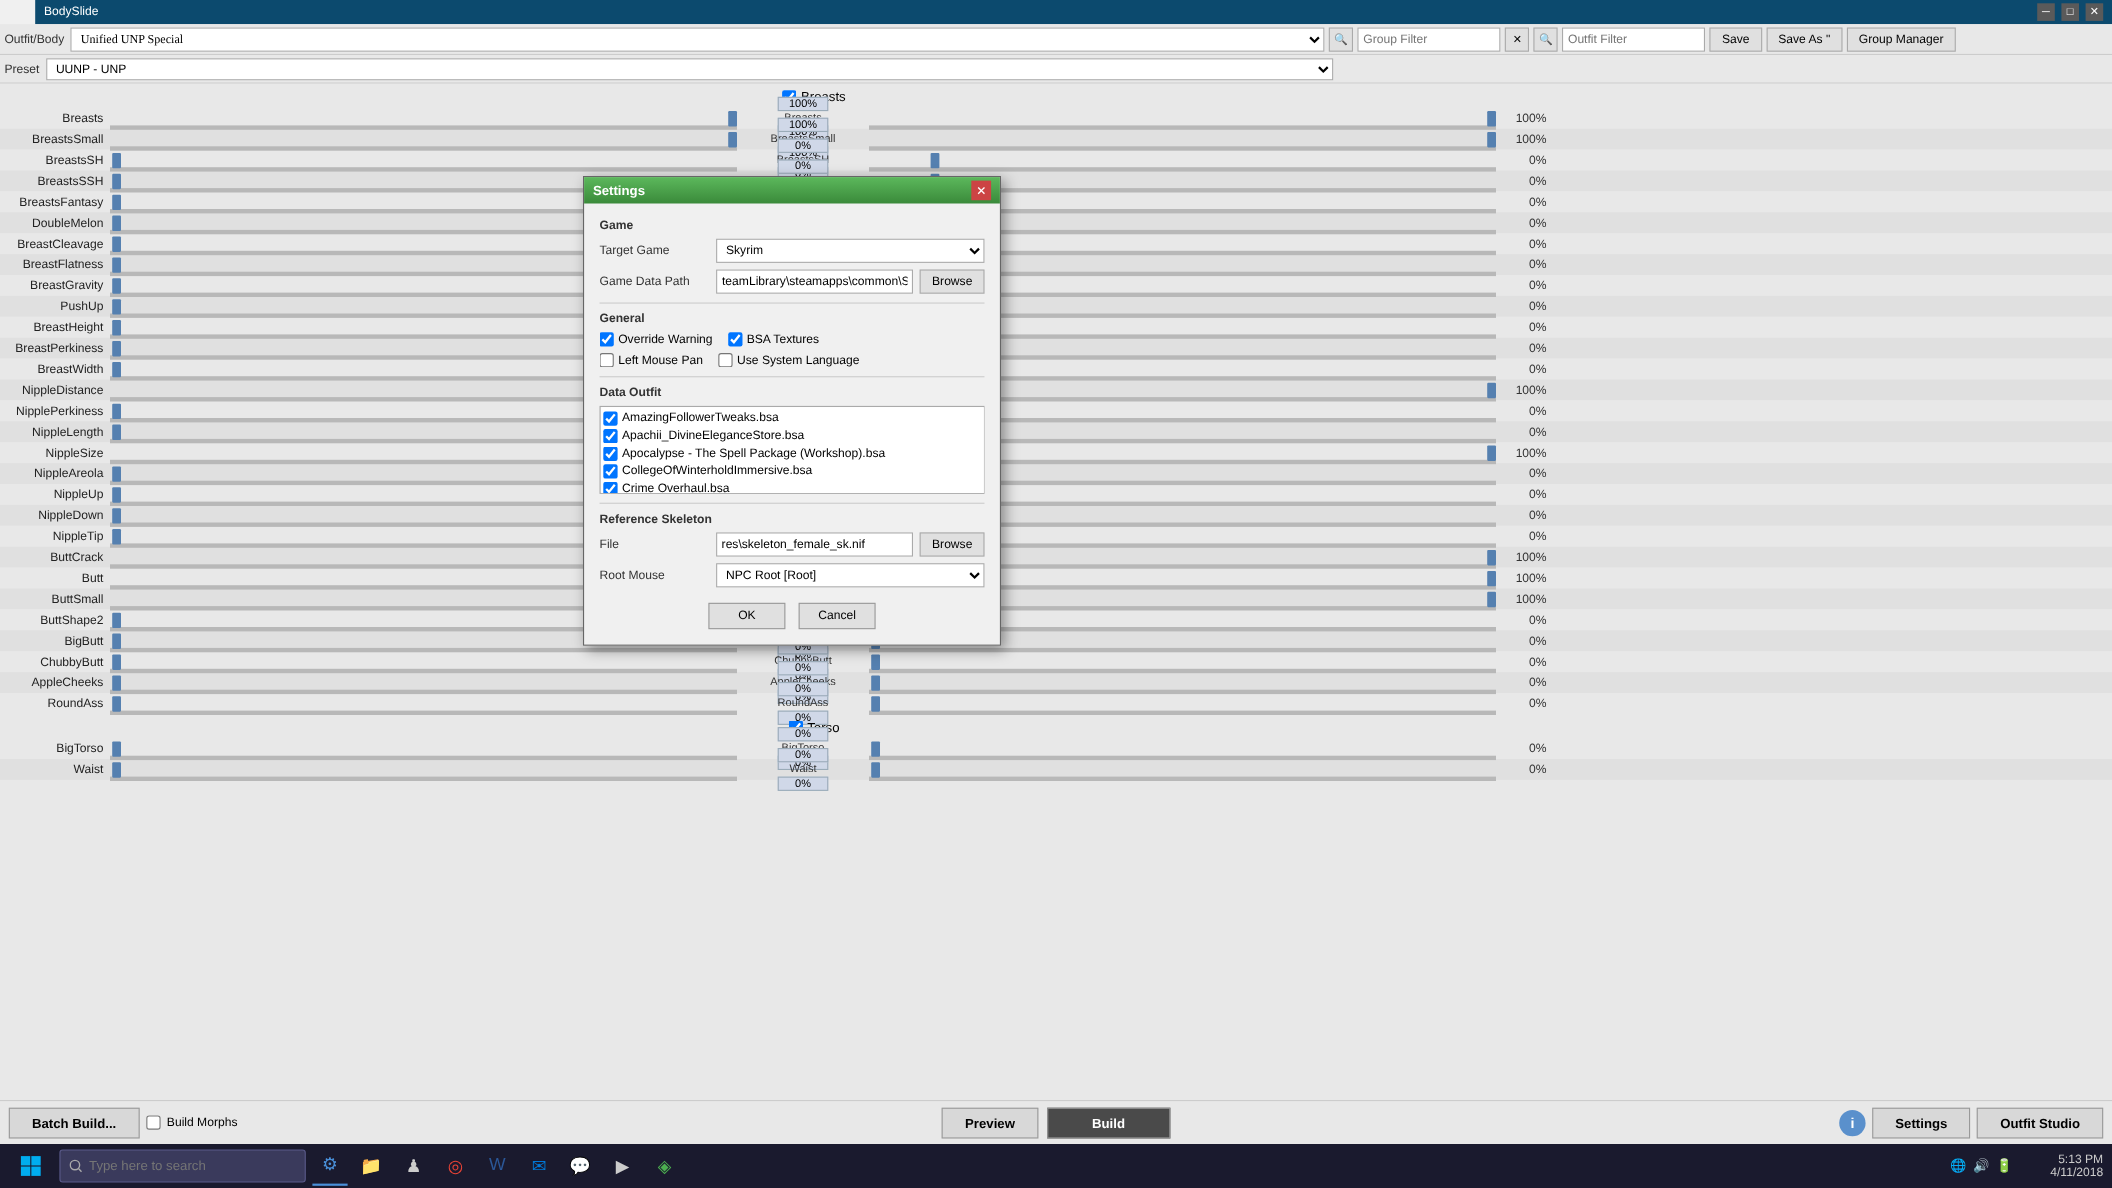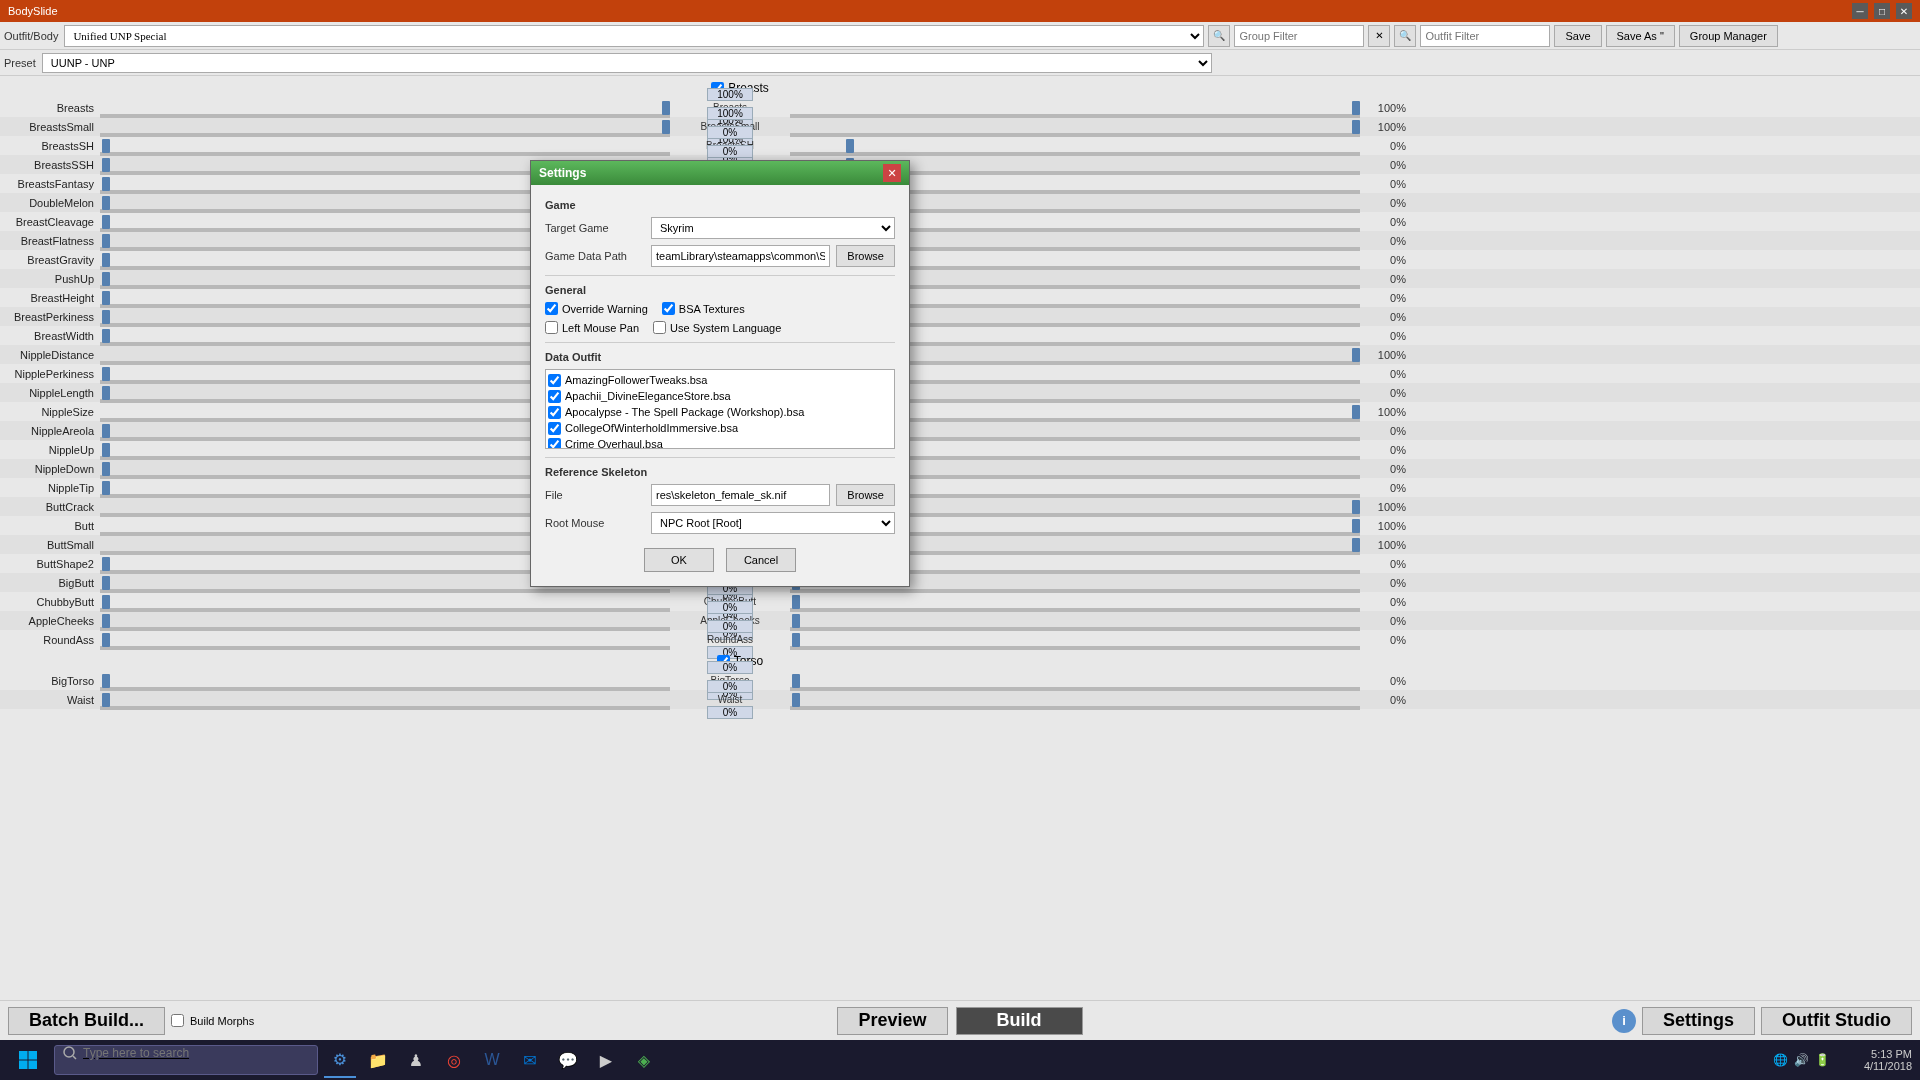--- a/index.html
+++ b/index.html
@@ -18,27 +18,28 @@
       width: 1920px;
       height: 1040px;
       background: #f0f0f0;
       display: flex;
       flex-direction: column;
     }
 
     
     #title-bar {
       height: 22px;
-      background: #c2410c;
+      background: #0c4a6e;
       display: flex;
       align-items: center;
       justify-content: space-between;
       padding: 0 8px;
       color: #fff;
       font-size: 11px;
+      margin-left: 32px;
     }
     #title-bar-title { flex: 1; }
     #title-bar-controls { display: flex; gap: 6px; }
     .title-bar-btn {
       width: 16px; height: 16px;
       background: #5a5a5a;
       border: none;
       color: #fff;
       font-size: 10px;
       cursor: pointer;
@@ -238,21 +239,21 @@
       align-items: center;
       justify-content: center;
       gap: 8px;
       position: relative;
     }
     .bottom-btn {
       height: 28px;
       padding: 0 20px;
       background: #d8d8d8;
       border: 1px solid #999;
-      font-size: 18px;
+      font-size: 12px;
       cursor: pointer;
       font-weight: bold;
     }
     #build-btn {
       background: #4a4a4a;
       color: #fff;
       padding: 0 40px;
       font-weight: bold;
     }
     #left-btns {
@@ -295,29 +296,28 @@
     .taskbar-start {
       width: 40px; height: 36px;
       display: flex; align-items: center; justify-content: center;
       cursor: pointer;
     }
     .win-logo {
       width: 20px; height: 20px;
     }
     .taskbar-search-box {
       display: flex;
-      align-items: flex-start;
+      align-items: center;
       background: #3a3a5c;
       border: 1px solid #5a5a8a;
       height: 30px;
       border-radius: 3px;
       padding: 0 8px;
       gap: 6px;
-      width: 264px;
-      text-decoration: underline;
+      width: 224px;
     }
     .taskbar-search-input {
       background: transparent;
       border: none;
       color: #ccc;
       font-size: 12px;
       outline: none;
       width: 220px;
     }
     .taskbar-icon {

